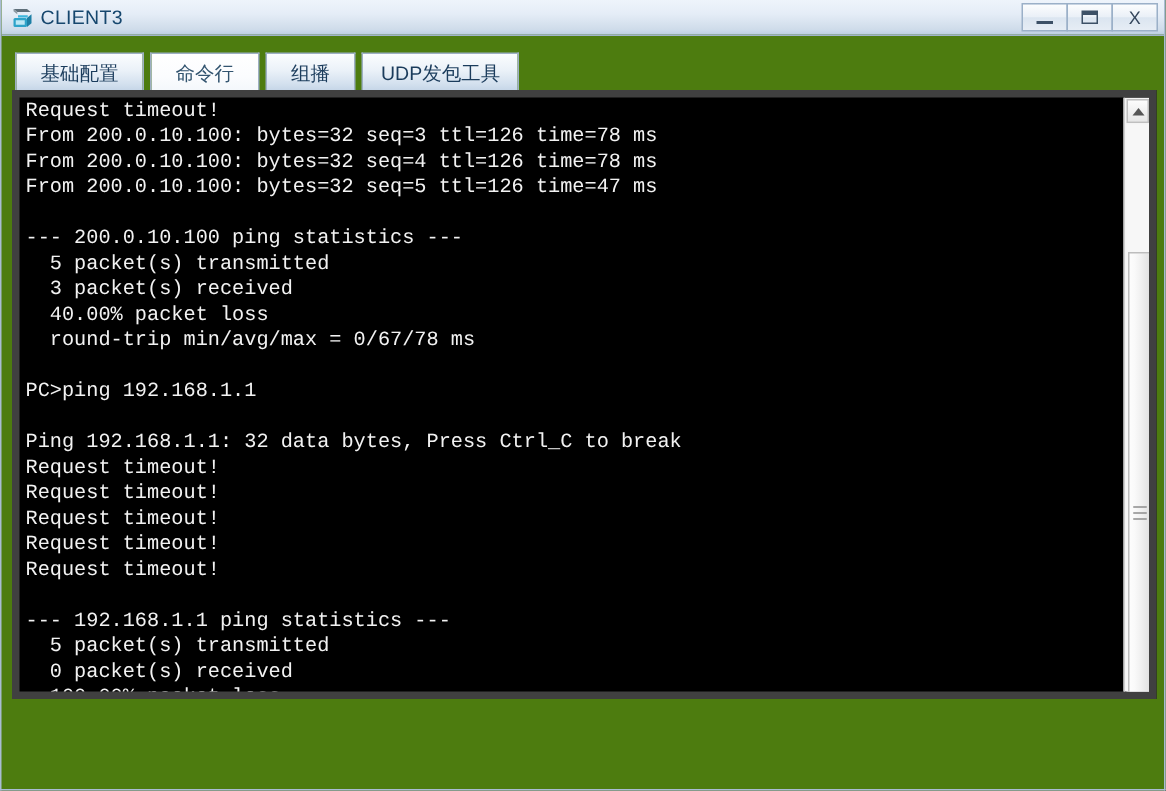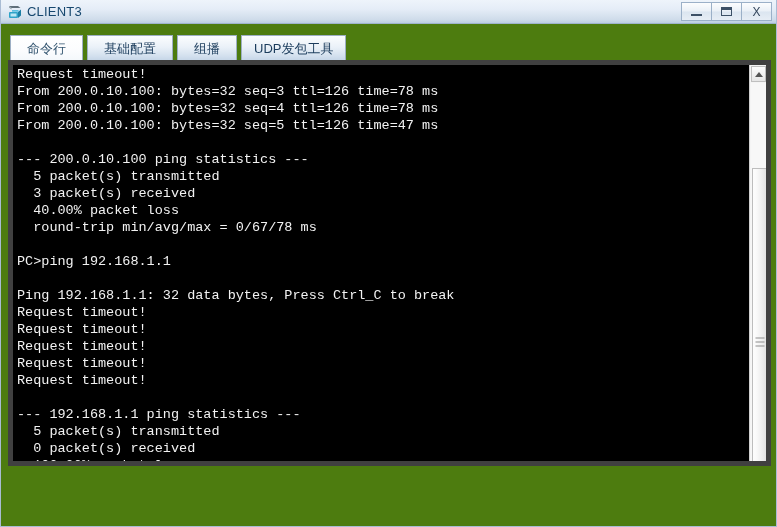--- a/index.html
+++ b/index.html
@@ -251,25 +251,25 @@
       <div class="win-btn">
         <span class="max-mark"></span>
       </div>
       <div class="win-btn">
         <span class="glyph">X</span>
       </div>
     </div>
   </div>
 
   <div class="tabstrip">
+    <div class="tab">
+      <span>基础配置</span>
+    </div>
     <div class="tab selected">
       <span>命令行</span>
-    </div>
-    <div class="tab">
-      <span>基础配置</span>
     </div>
     <div class="tab">
       <span>组播</span>
     </div>
     <div class="tab narrow">
       <span>UDP发包工具</span>
     </div>
   </div>
 
   <div class="console-frame">

